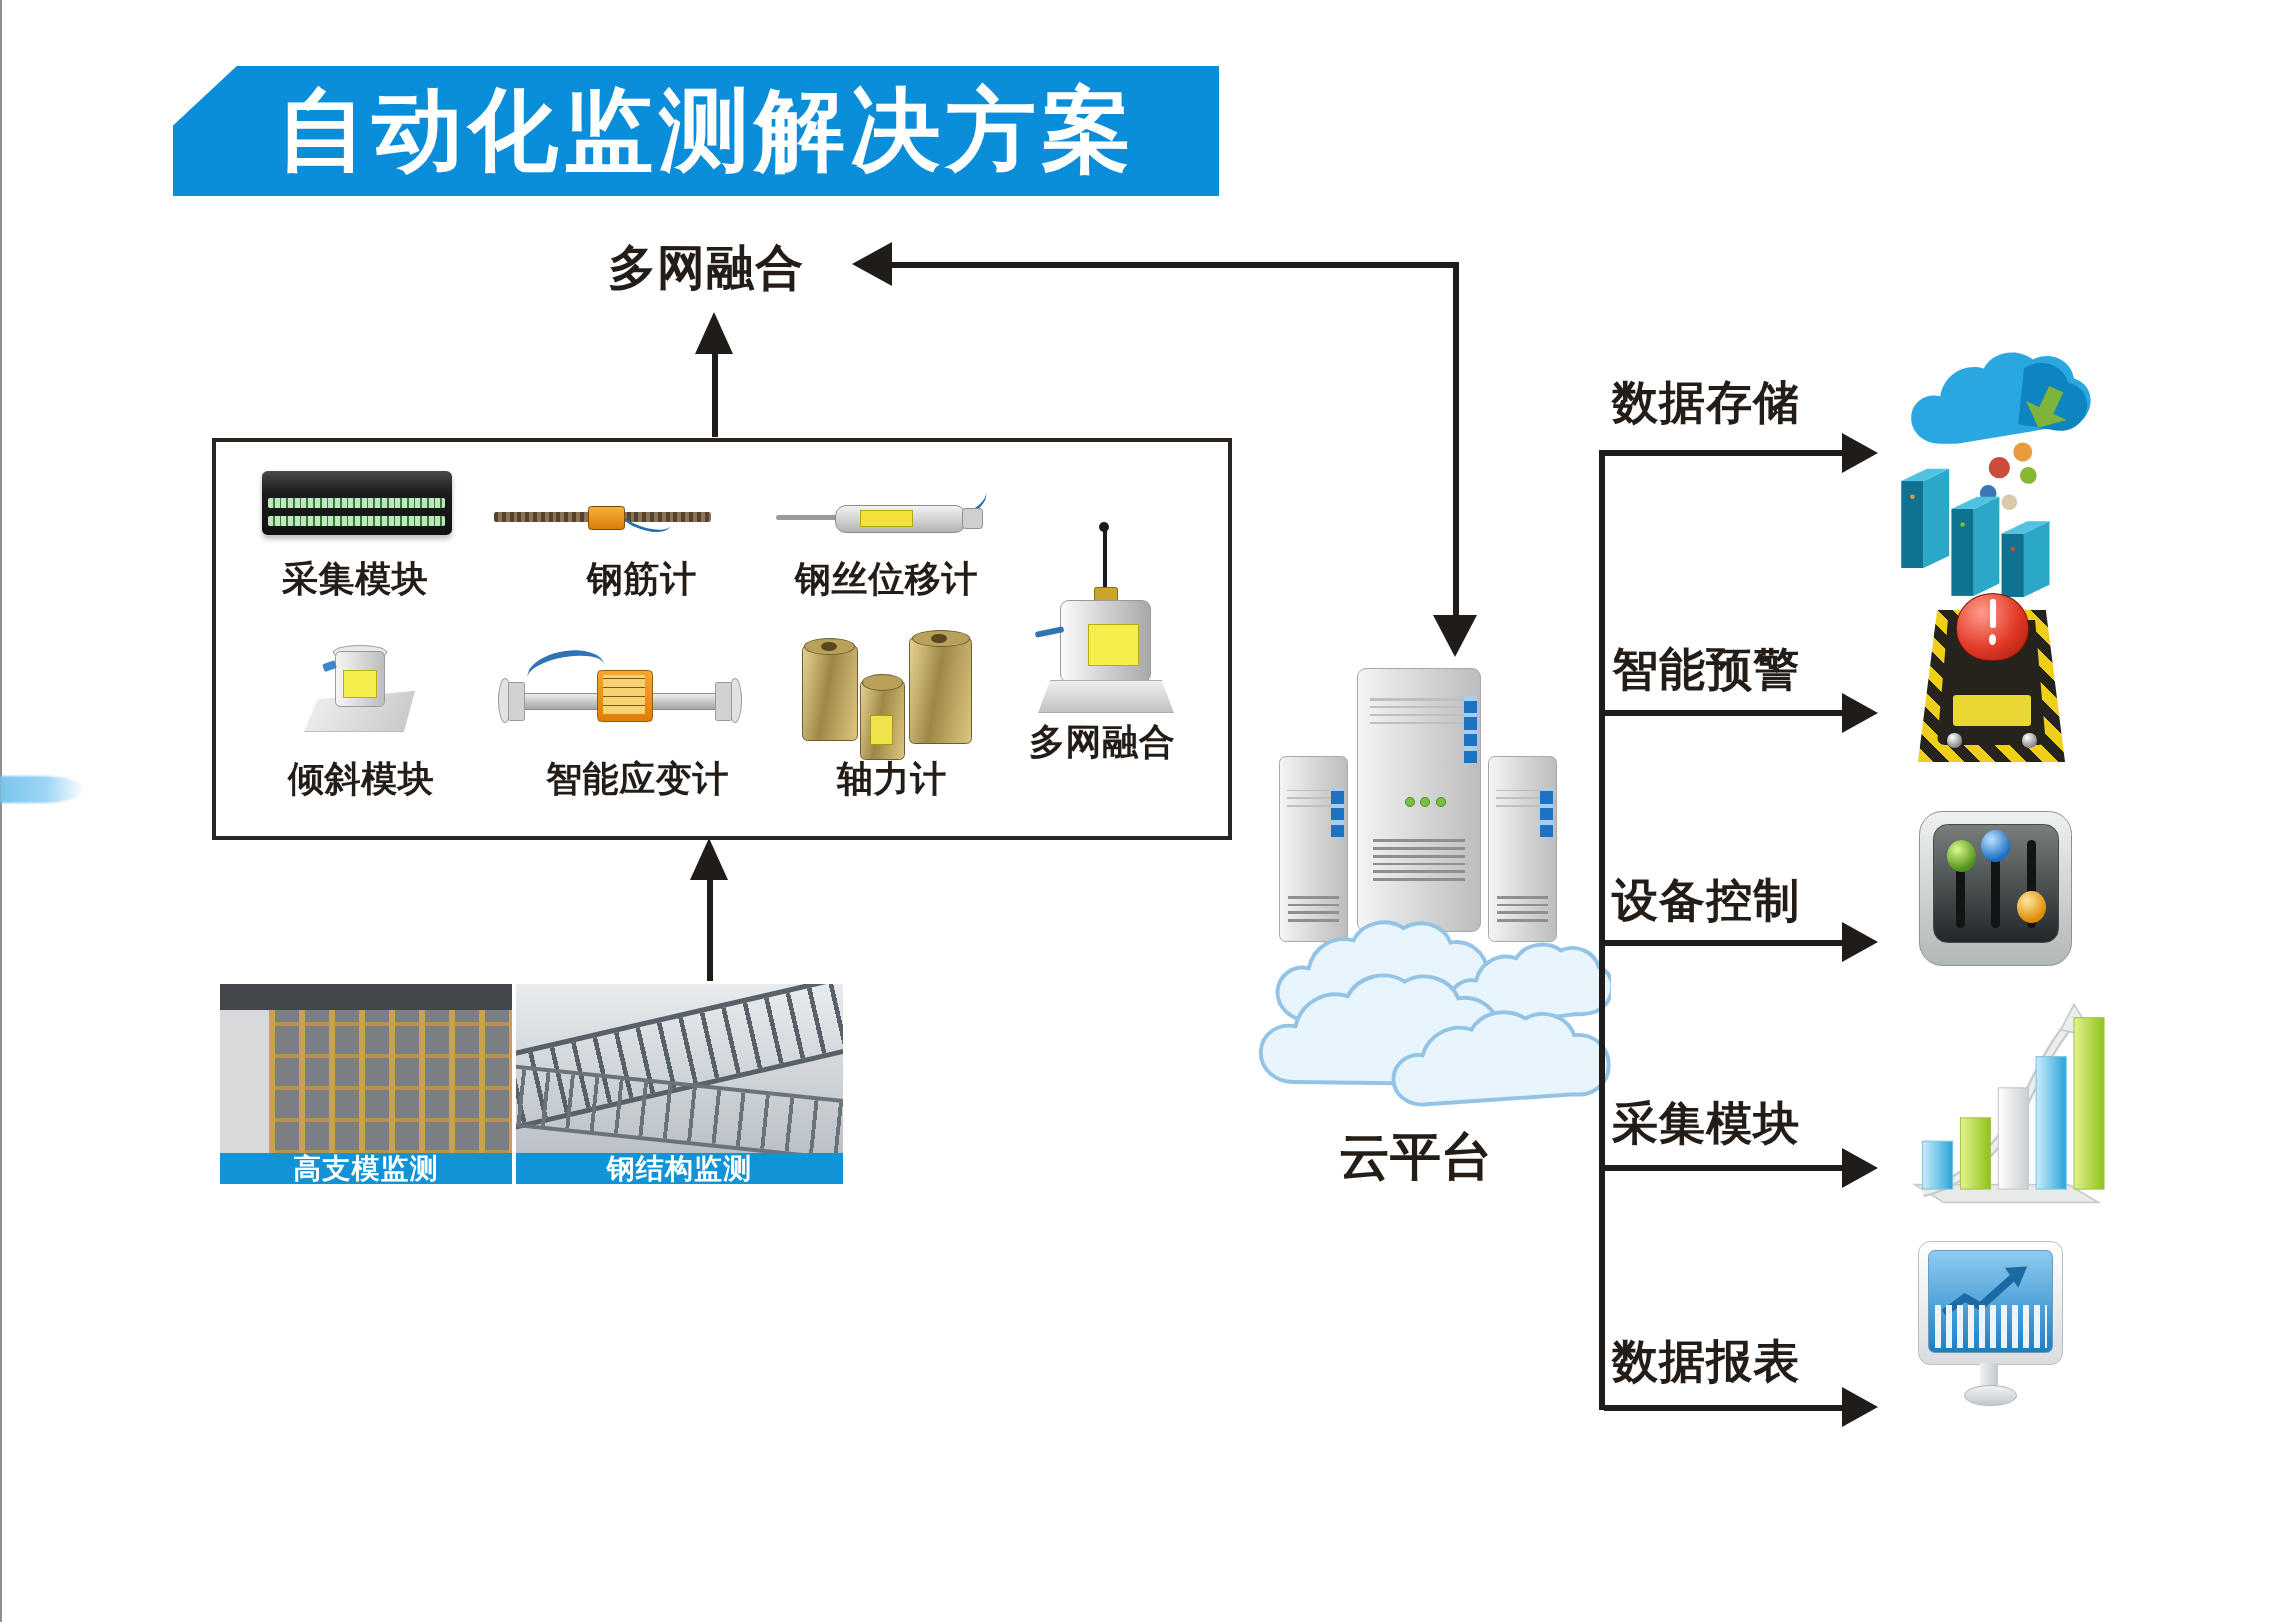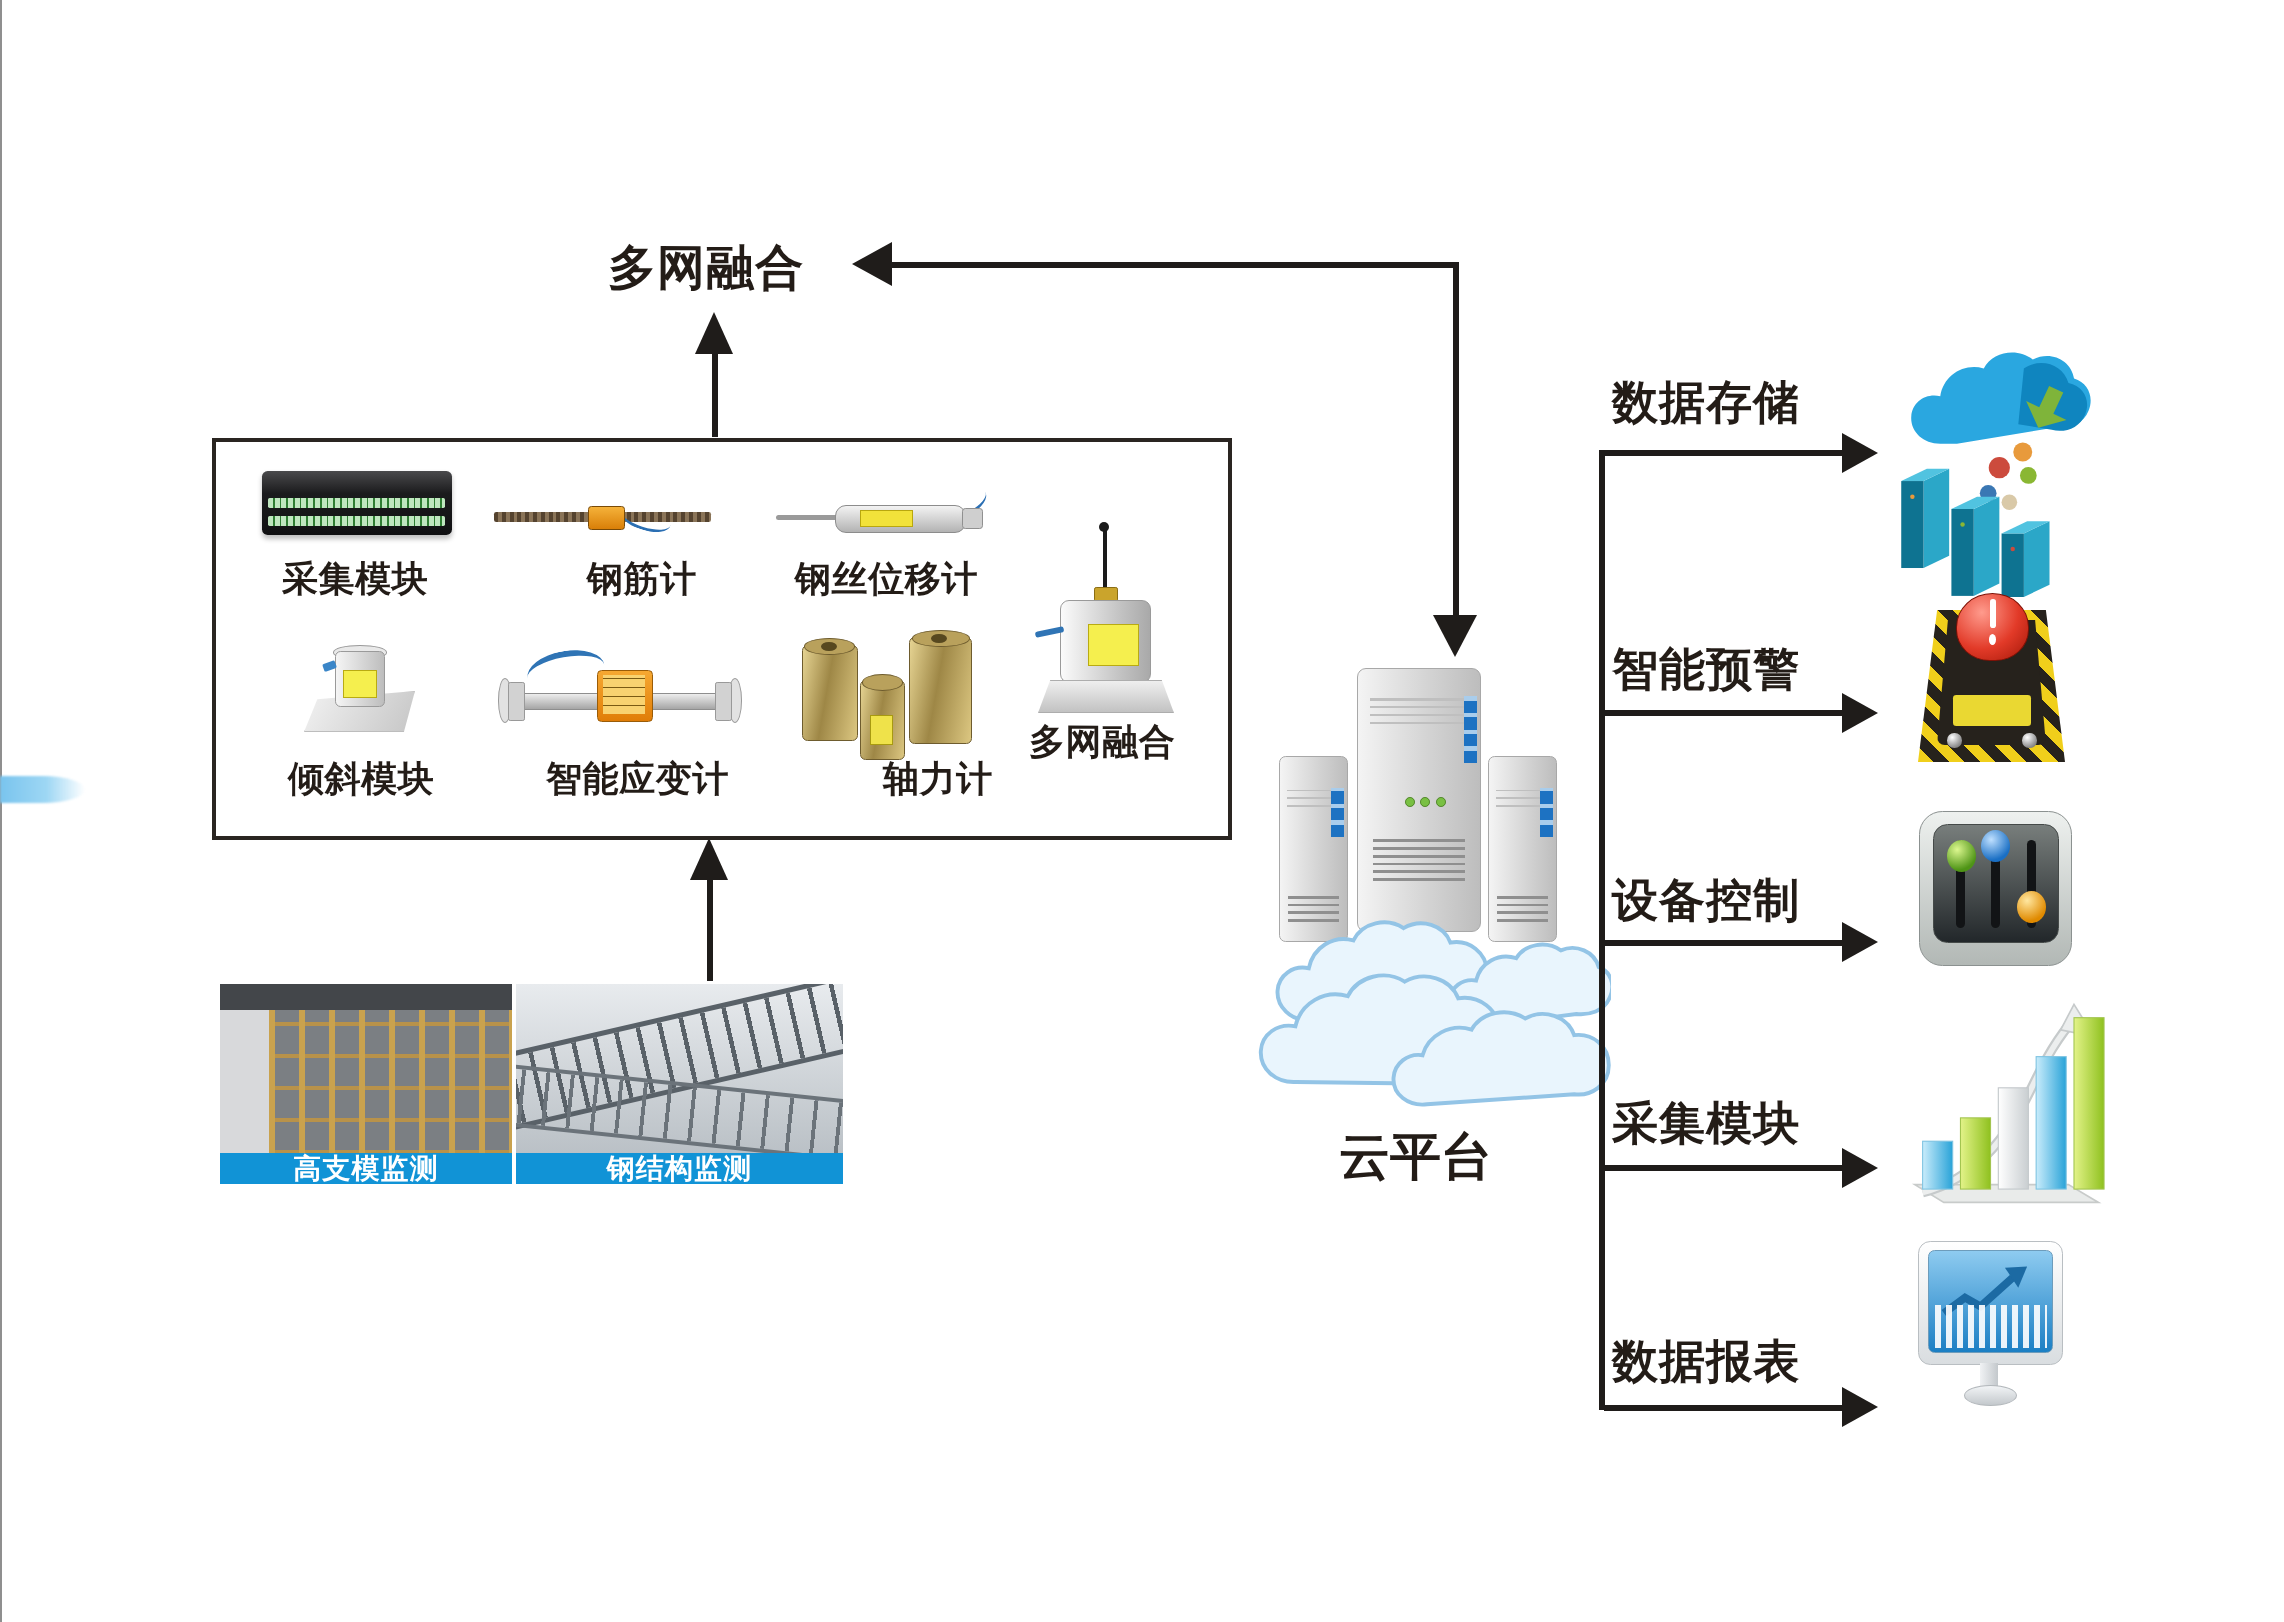--- a/index.html
+++ b/index.html
@@ -159,20 +159,23 @@
       border-radius:0 100% 100% 0/0 100% 100% 0;}
 </style>
 </head>
 <body>
 
 <div class="stage">
 
   <div class="edge"></div>
   <div class="swoosh"></div>
 
+  <div class="banner">
+    <span>自动化监测解决方案</span>
+  </div>
 
   <div class="lbl" style="left:608px;top:244px;font-size:48px;letter-spacing:1.1px;">多网融合</div>
 
   <div class="head-left" style="left:852px;top:242px;"></div>
   <div class="stem" style="left:890px;top:262px;width:568px;height:5.6px;"></div>
   <div class="stem" style="left:1453px;top:262px;width:5.6px;height:357px;"></div>
   <div class="head-down" style="left:1433px;top:615px;"></div>
 
   <div class="head-up" style="left:695px;top:312px;"></div>
   <div class="stem" style="left:712px;top:352px;width:5.6px;height:85px;"></div>
@@ -237,21 +240,21 @@
     <div class="brasstop" style="left:60px;top:37px;width:39px;"></div>
     <div class="axtag" style="left:68px;top:78px;"></div>
   </div>
 
   <div class="lbl slabel" style="left:282px;top:561px;">采集模块</div>
   <div class="lbl slabel" style="left:587px;top:561px;">钢筋计</div>
   <div class="lbl slabel" style="left:795px;top:561px;">钢丝位移计</div>
   <div class="lbl slabel" style="left:1029px;top:724px;">多网融合</div>
   <div class="lbl slabel" style="left:288px;top:761px;">倾斜模块</div>
   <div class="lbl slabel" style="left:546px;top:761px;">智能应变计</div>
-  <div class="lbl slabel" style="left:883px;top:761px;">轴力计</div>
+  <div class="lbl slabel" style="left:837px;top:761px;">轴力计</div>
 
   <div class="abs" style="left:1243px;top:647px;width:368px;height:563px;">
     <div class="server" style="left:36px;top:109px;width:67px;height:184px;">
       <div class="srv-lines" style="top:33px;height:16.7px;"></div>
       <div class="bluetab" style="top:31px;"></div>
       <div class="srv-vents" style="top:139px;height:26px;"></div>
     </div>
     <div class="server" style="left:245px;top:109px;width:67px;height:184px;">
       <div class="srv-lines" style="top:33px;height:16.7px;"></div>
       <div class="bluetab" style="top:31px;"></div>

